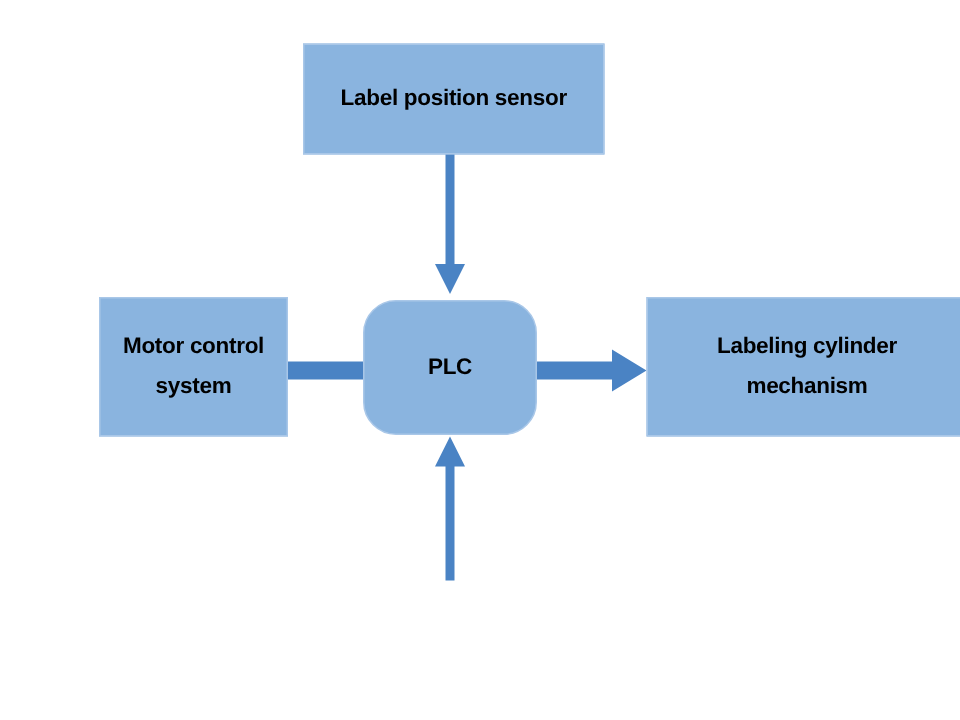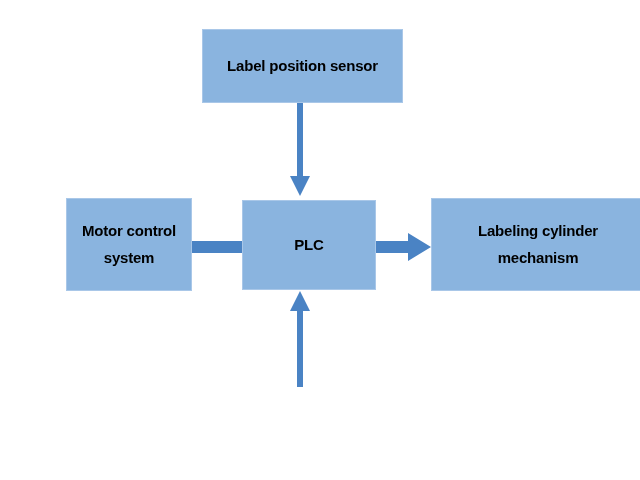--- a/index.html
+++ b/index.html
@@ -36,21 +36,21 @@
   }
   .block .label {
     display: block;
     width: 100%;
     padding: 0 6px;
     white-space: pre-line;
   }
 
   #block-top    { left: 202px; top: 29px;  width: 201px; height: 74px; }
   #block-left   { left: 24px;  top: 198px; width: 126px; height: 93px; margin-left: 42px; }
-  #block-center { left: 242px; top: 200px; width: 134px; height: 90px; }
+  #block-center { left: 242px; top: 200px; width: 116px; height: 90px; border-radius: 22px; }
   #block-right  { left: 431px; top: 198px; width: 214px; height: 93px; justify-content: flex-end; }
   #block-bottom { left: 209px; top: 385px; width: 199px; height: 68px; }
 
   
   .arrow {
     position: absolute;
     z-index: 1;
   }
   .arrow svg { display: block; overflow: visible; }
 

